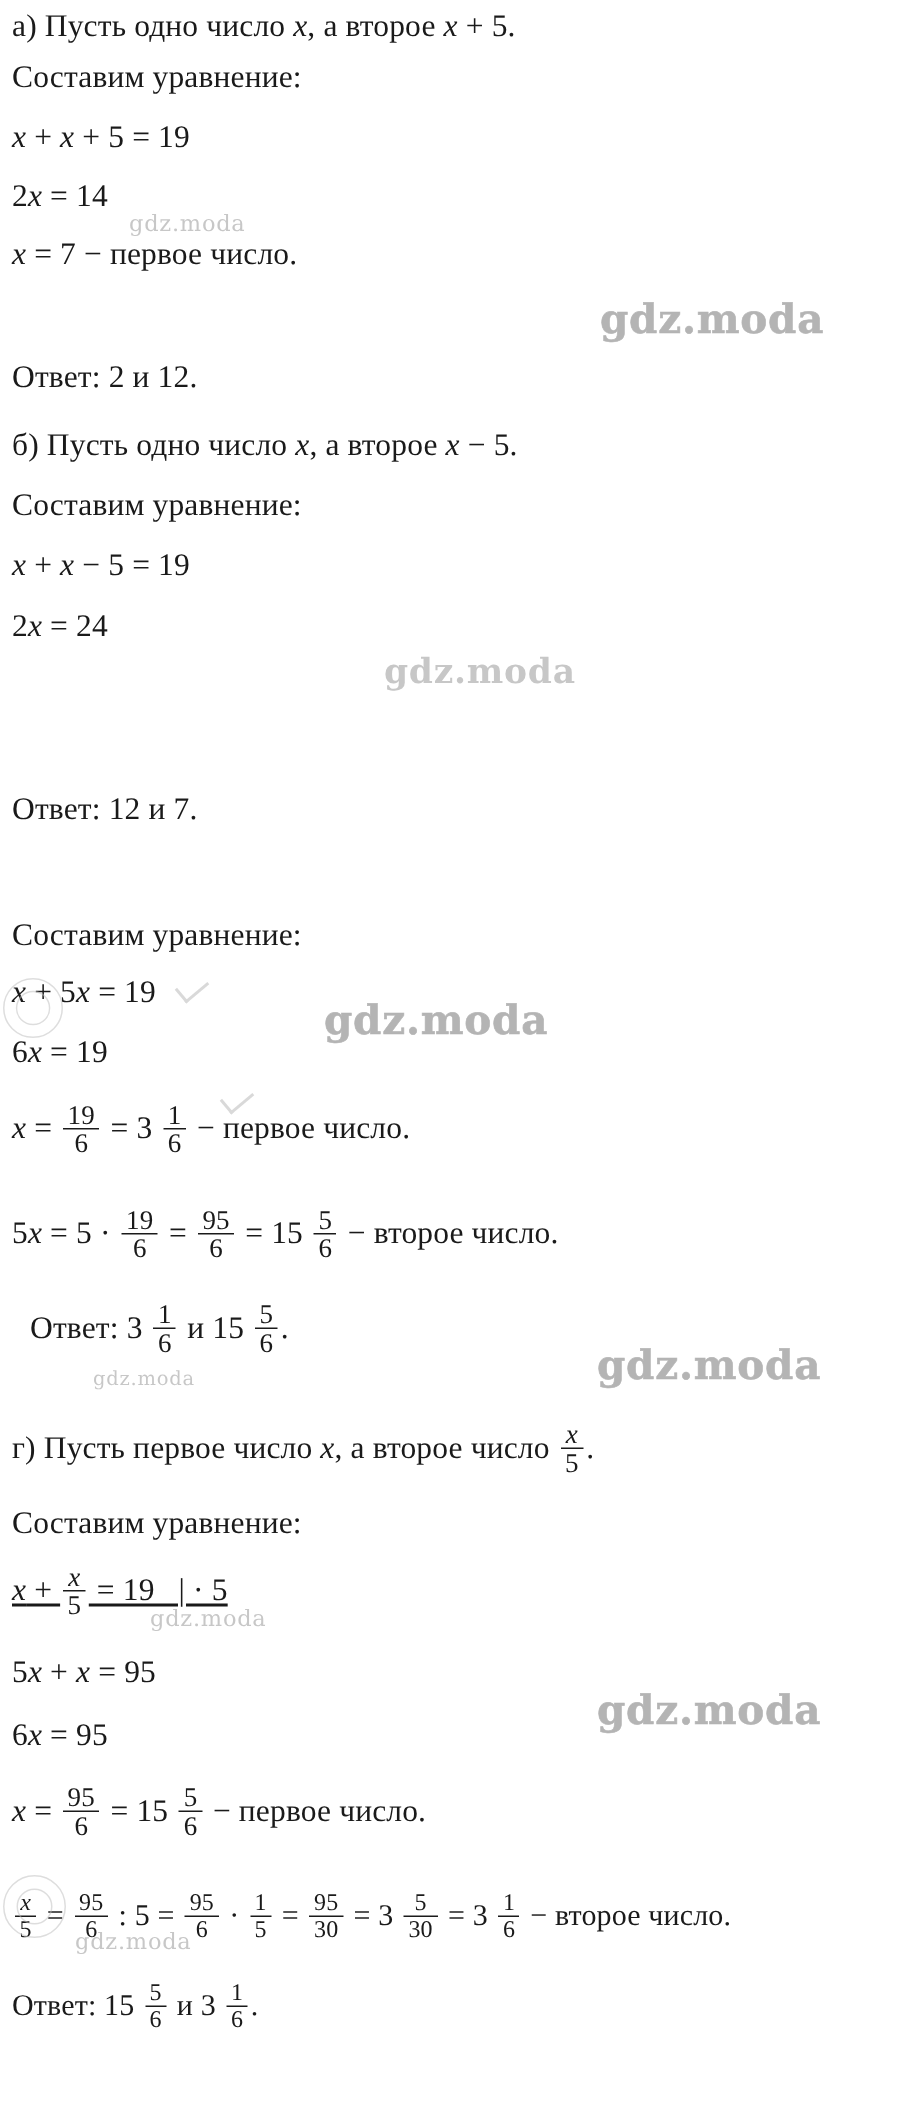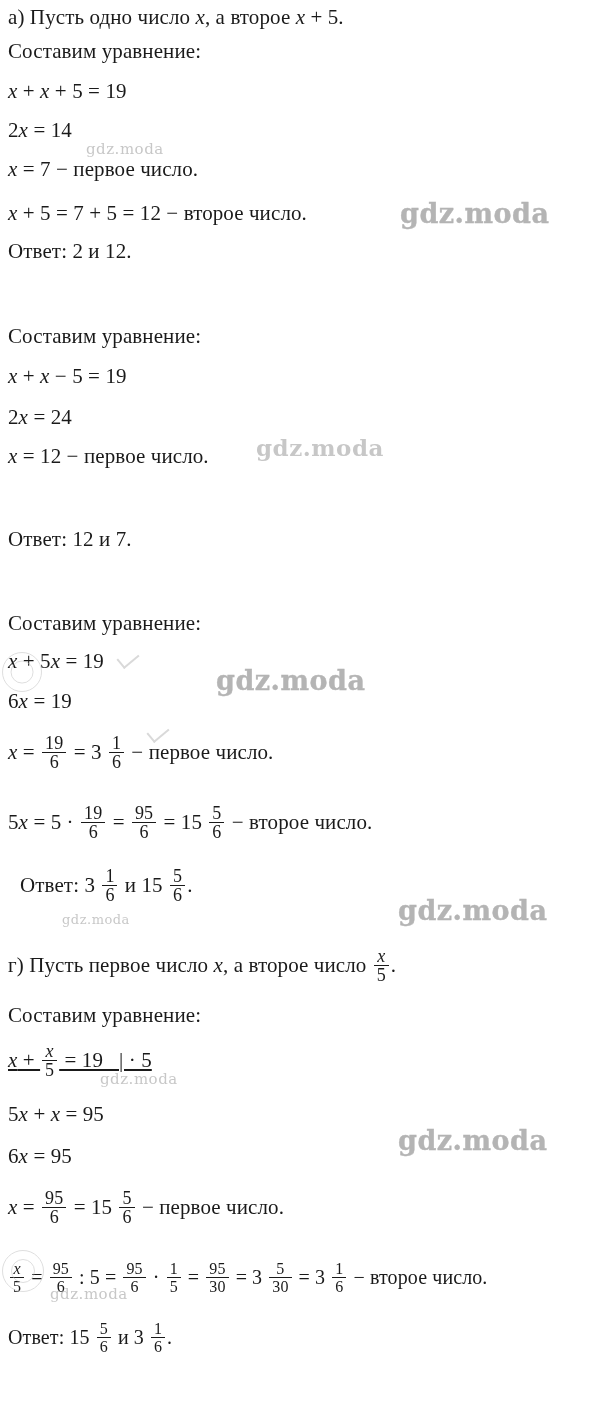--- a/index.html
+++ b/index.html
@@ -115,34 +115,31 @@
   <div class="line" style="top:38px;">Составим уравнение:</div>
   <div class="line" style="top:78px;">
     <span class="it">x</span> + <span class="it">x</span> + 5 = 19
   </div>
   <div class="line" style="top:117px;">
     2<span class="it">x</span> = 14
   </div>
   <div class="line" style="top:156px;">
     <span class="it">x</span> = 7 − первое число.
   </div>
-  <div class="line" style="top:200px;">
-    <span class="it">x</span> + 5 = 7 + 5 = 12 − второе число.
-  </div>
   <div class="line" style="top:238px;">Ответ: 2 и 12.</div>
 
+  <div class="line" style="top:283px;">
+    б) Пусть одно число <span class="it">x</span>, а второе <span class="it">x</span> − 5.
+  </div>
   <div class="line" style="top:323px;">Составим уравнение:</div>
   <div class="line" style="top:363px;">
     <span class="it">x</span> + <span class="it">x</span> − 5 = 19
   </div>
   <div class="line" style="top:404px;">
     2<span class="it">x</span> = 24
-  </div>
-  <div class="line" style="top:443px;">
-    <span class="it">x</span> = 12 − первое число.
   </div>
   <div class="line" style="top:526px;">Ответ: 12 и 7.</div>
 
   <div class="line" style="top:610px;">Составим уравнение:</div>
   <div class="line" style="top:648px;">
     <span class="it">x</span> + 5<span class="it">x</span> = 19
   </div>
   <div class="line" style="top:688px;">
     6<span class="it">x</span> = 19
   </div>

